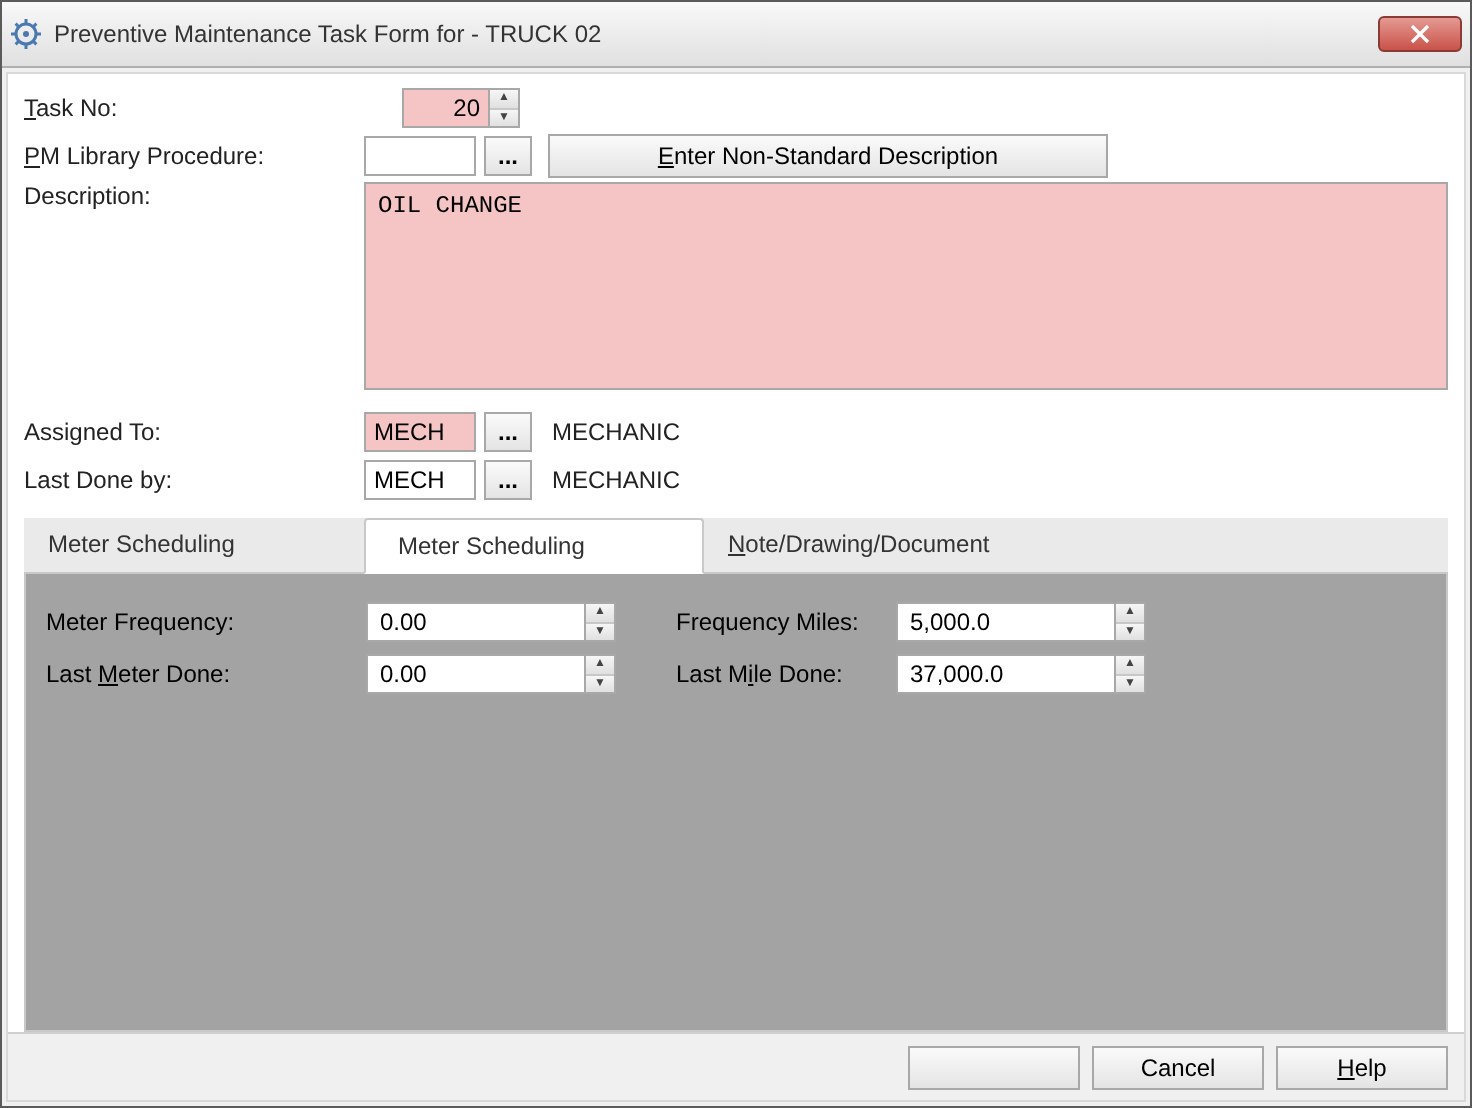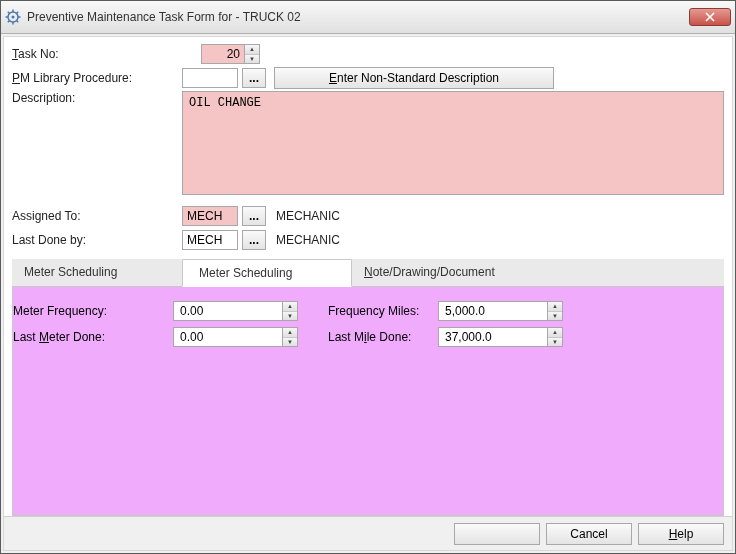--- a/index.html
+++ b/index.html
@@ -143,23 +143,23 @@
     margin-bottom: -1px;
     border-top-left-radius: 2px;
     border-top-right-radius: 2px;
   }
   .tab.t1 { width: 170px; }
   .tab.t2 { width: 170px; padding-left: 16px; }
   .tab.t3 { width: 170px; }
   .tab.t4 { flex: 1; }
   .tabpanel {
     flex: 1;
-    background: #f0abfc;
+    background: #a3a3a3;
     border: 1px solid #c8c8c8; border-top: none;
-    padding: 14px 0;
+    padding: 14px 10px;
   }
   .tp-row {
     display: flex; align-items: center;
     margin-bottom: 6px;
   }
   .tp-label1 { width: 160px; }
   .tp-label2 { width: 110px; margin-left: 30px; }
   .num-spinner {
     display: flex; align-items: stretch;
     height: 20px;

